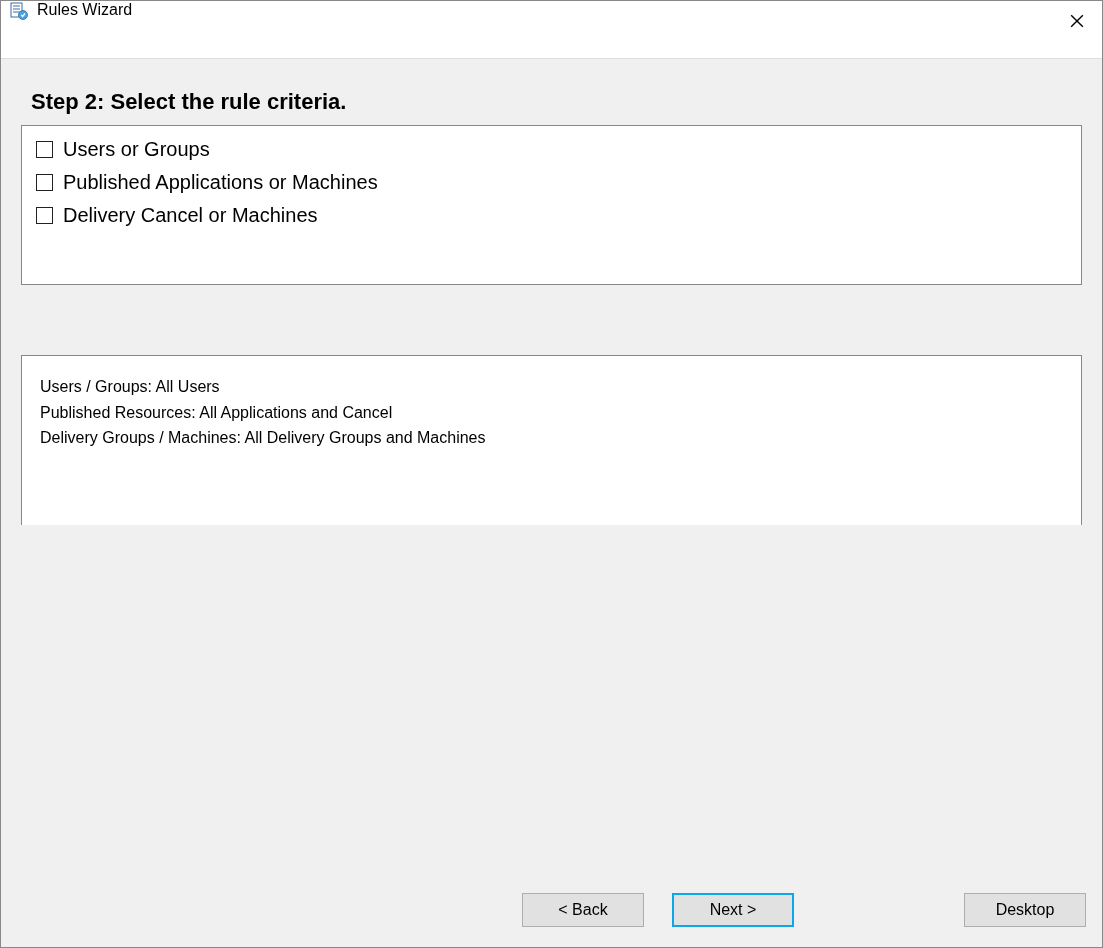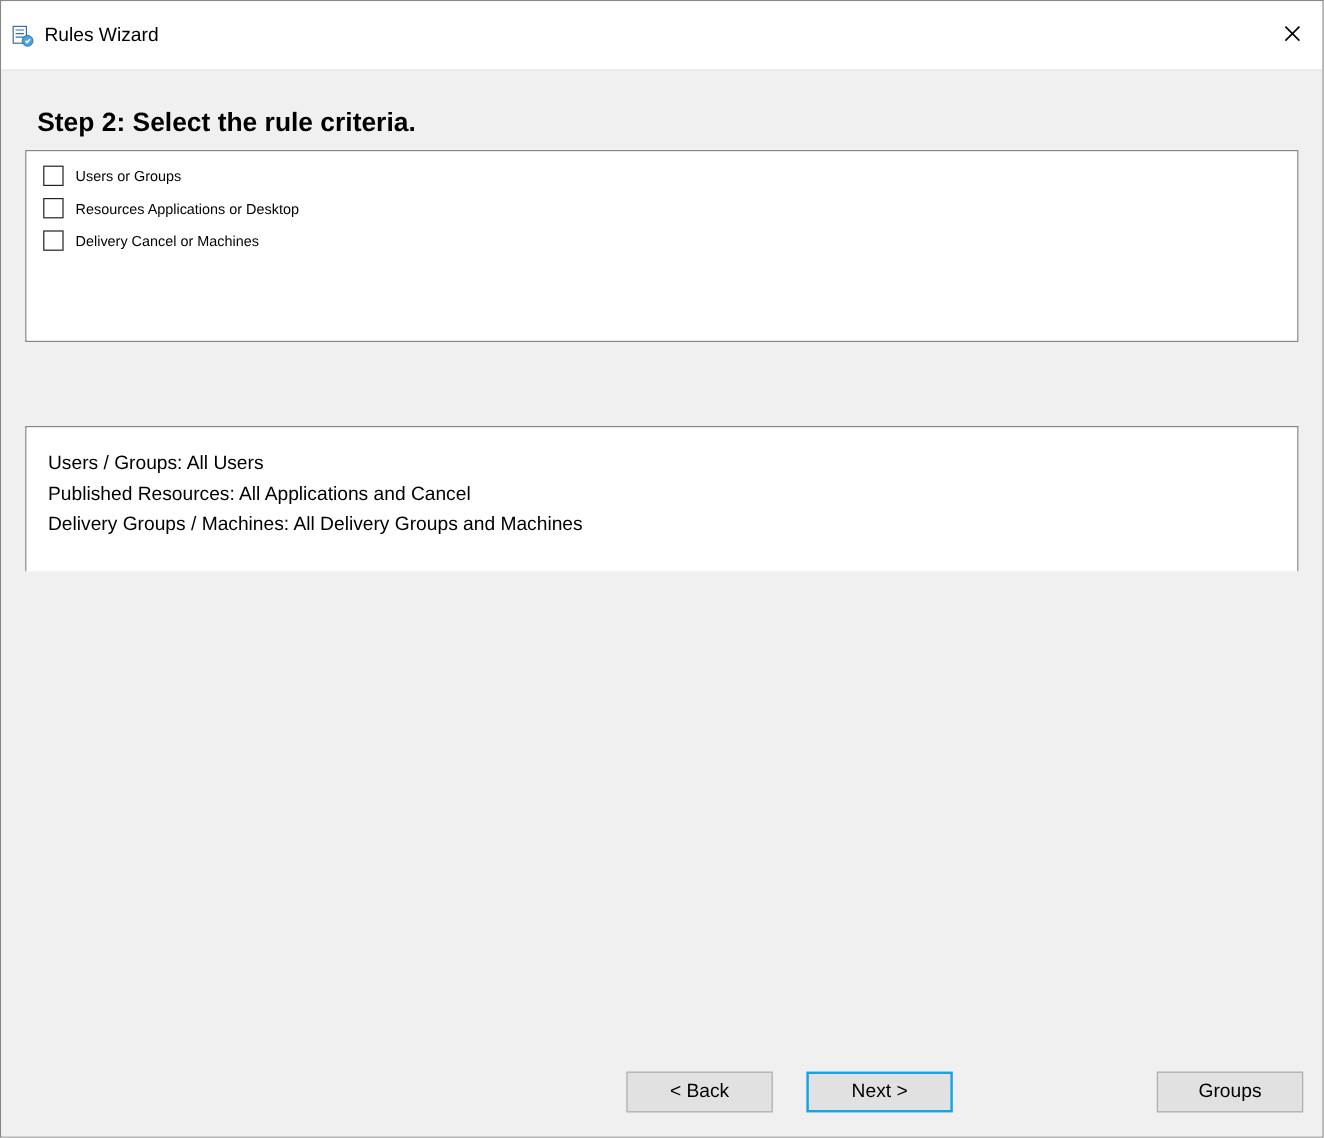--- a/index.html
+++ b/index.html
@@ -11,21 +11,20 @@
       font-family: "Segoe UI", Tahoma, sans-serif;
       font-size: 15px;
       background: #ffffff;
       width: 1103px;
       height: 948px;
       overflow: hidden;
       border: 1px solid #888;
     }
     .titlebar {
       display: flex;
-      align-items: center;
       height: 58px;
       padding: 0 0 0 8px;
       background: #ffffff;
       border-bottom: 1px solid #ddd;
     }
     .titlebar-icon {
       width: 20px;
       height: 20px;
       margin-right: 8px;
       flex-shrink: 0;
@@ -70,29 +69,29 @@
     .criteria-checkbox {
       width: 17px;
       height: 17px;
       border: 1.5px solid #222;
       background: #fff;
       margin-right: 10px;
       flex-shrink: 0;
       cursor: pointer;
     }
     .criteria-label {
-      font-size: 12px;
+      font-size: 20px;
       color: #000;
     }
     .edit-panel {
       background: #ffffff;
       border: 1px solid #888;
       border-bottom: none;
       padding: 18px 30px 12px 18px;
-      height: 121px;
+      height: 170px;
     }
     .edit-line {
       font-size: 16px;
       color: #000;
       line-height: 1.6;
     }
     .button-row {
       position: absolute;
       bottom: 36px;
       left: 0;
@@ -148,34 +147,34 @@
 <div class="content-area">
 
   <div class="step-heading">Step 2: Select the rule criteria.</div>
   <div class="criteria-panel">
     <div class="criteria-item">
       <div class="criteria-checkbox"></div>
       <span class="criteria-label">Users or Groups</span>
     </div>
     <div class="criteria-item">
       <div class="criteria-checkbox"></div>
-      <span class="criteria-label">Resources Applications or Desktop</span>
+      <span class="criteria-label">Published Applications or Machines</span>
     </div>
     <div class="criteria-item">
       <div class="criteria-checkbox"></div>
       <span class="criteria-label">Delivery Cancel or Machines</span>
     </div>
   </div>
 
   <div class="edit-panel">
     <div class="edit-line">Users / Groups: All Users</div>
     <div class="edit-line">Published Resources: All Applications and Cancel</div>
     <div class="edit-line">Delivery Groups / Machines: All Delivery Groups and Machines</div>
   </div>
 
   <div class="button-row">
     <div class="button-spacer"></div>
     <button class="wiz-button btn-back">&lt; Back</button>
     <button class="wiz-button default btn-next">Next &gt;</button>
-    <button class="wiz-button btn-cancel">Groups</button>
+    <button class="wiz-button btn-cancel">Desktop</button>
   </div>
 
 </div>
 
 </body></html>

